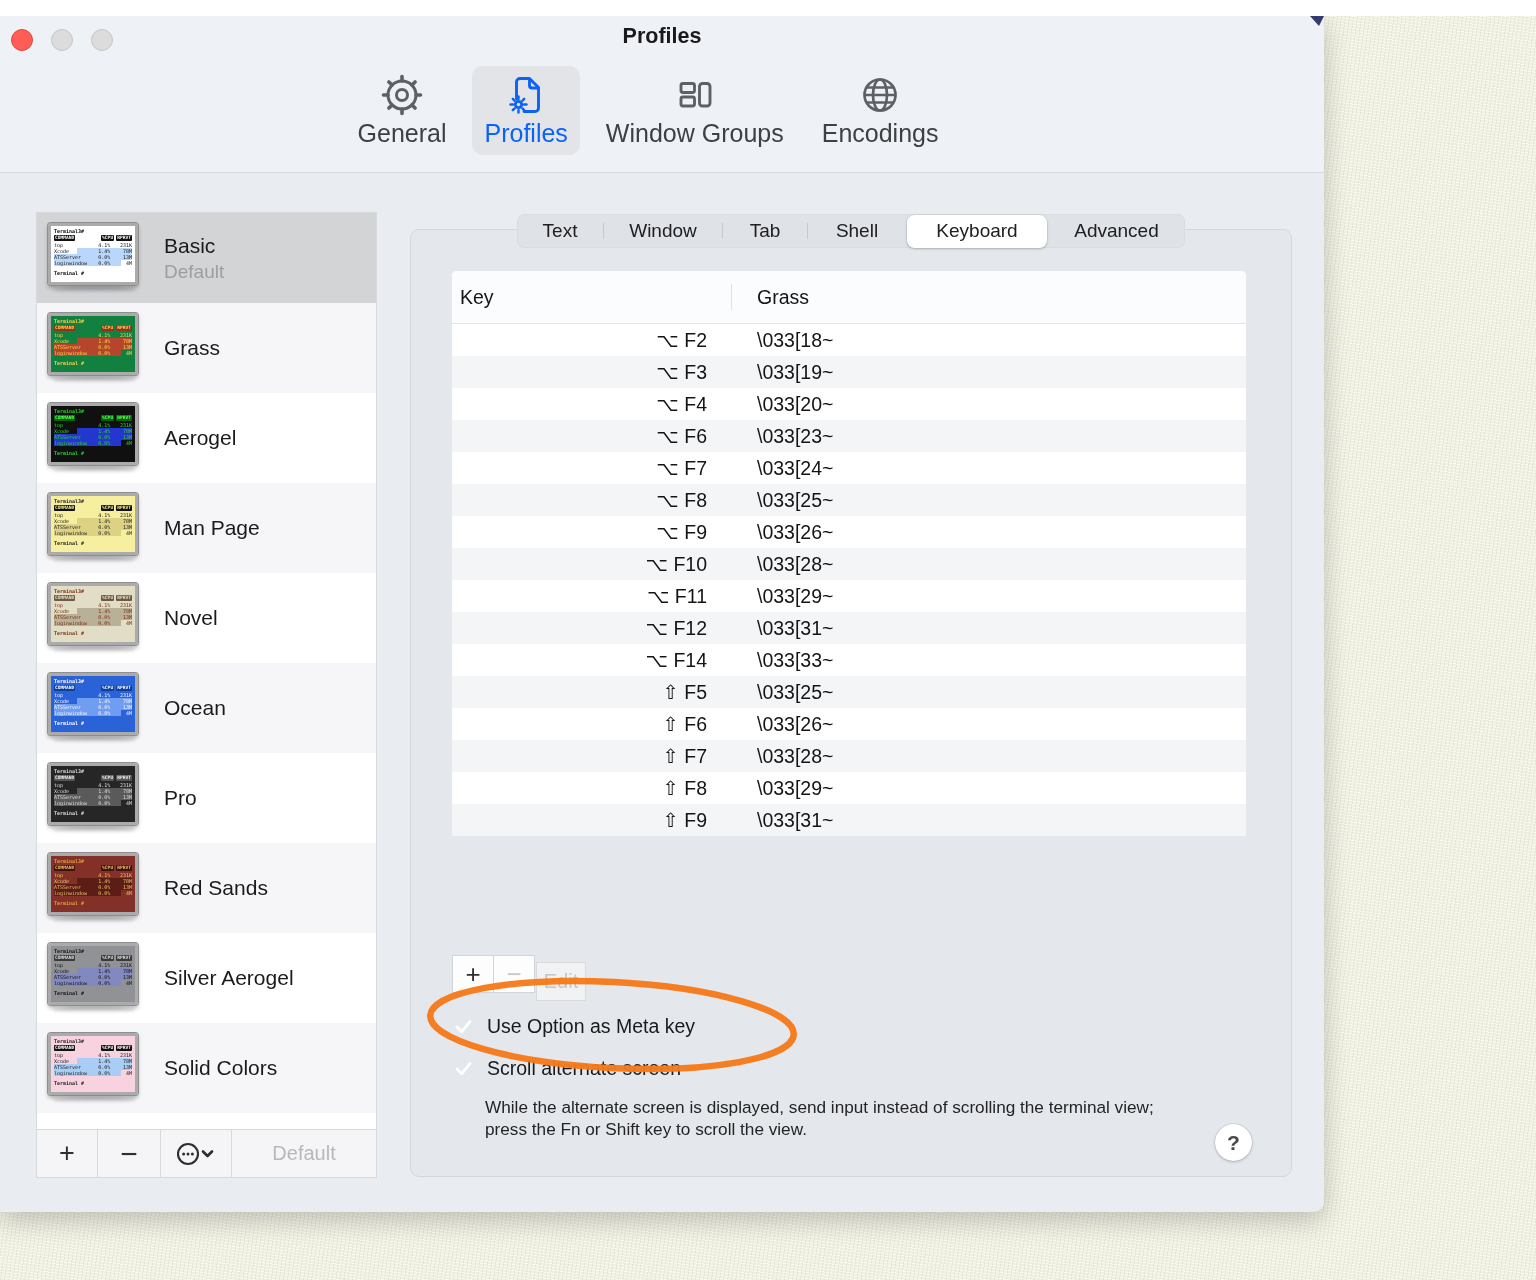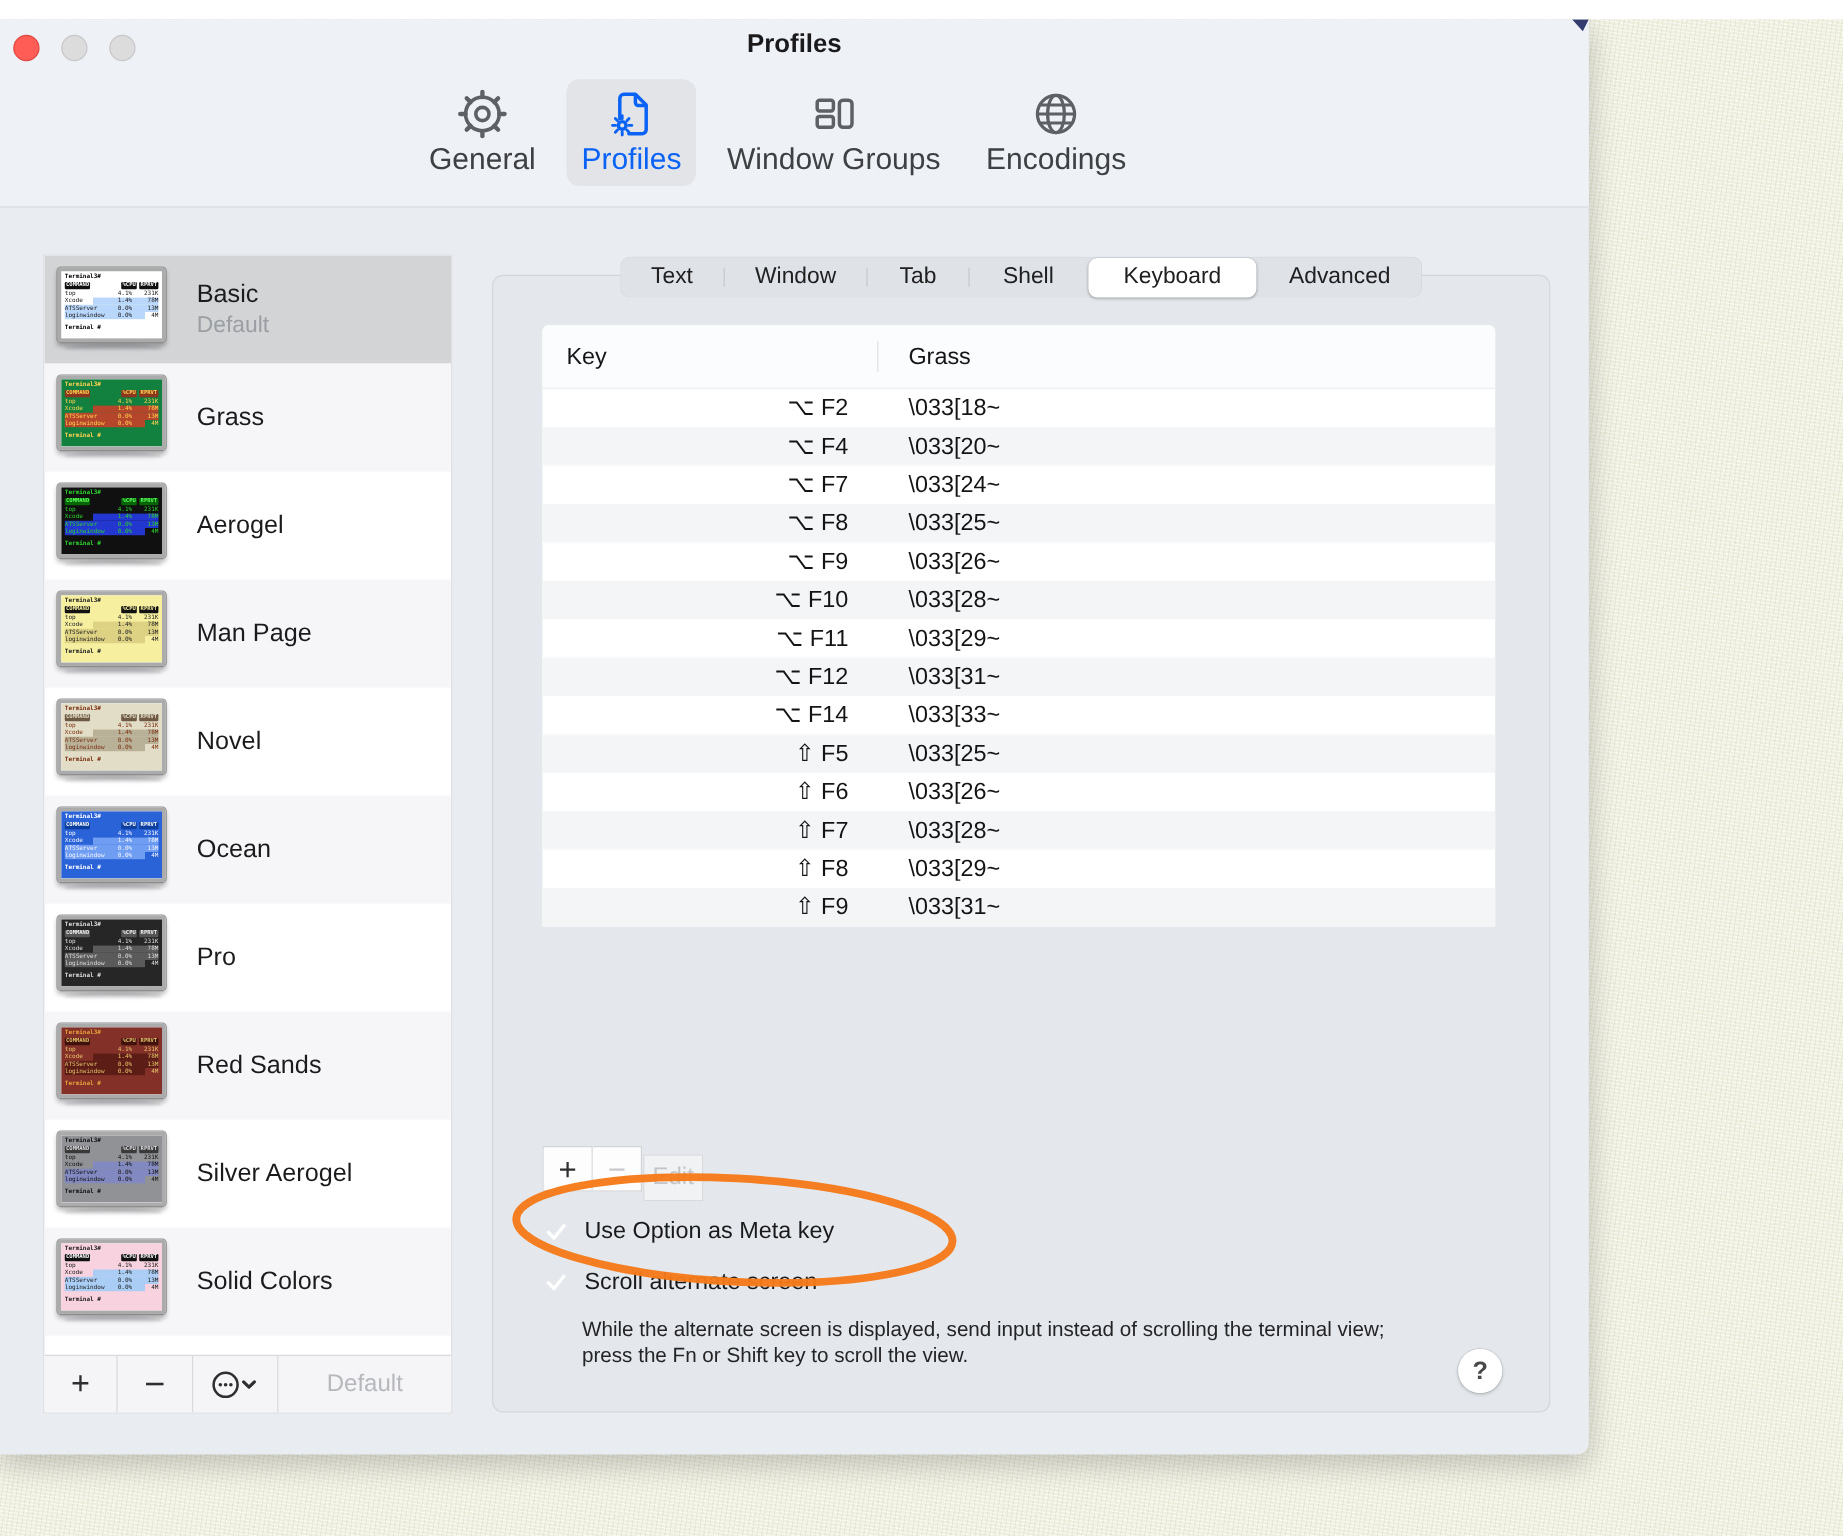--- a/index.html
+++ b/index.html
@@ -60,21 +60,21 @@
   .tabbar{position:absolute;left:517px;top:198px;height:34px;display:flex;align-items:center;
     background:#dfe2e6;border-radius:8px;box-shadow:inset 0 0 0 .5px rgba(0,0,0,.05);z-index:5;}
   .seg{height:34px;display:flex;align-items:center;justify-content:center;font-size:19px;color:#202022;cursor:default;}
   .seg.on{background:#fff;border-radius:7.5px;height:33px;
     box-shadow:0 1px 2.5px rgba(0,0,0,.25),0 0 0 .5px rgba(0,0,0,.04);}
   .seg-sep{width:1px;height:16px;background:#c6c9ce;flex:none;}
   
   .ktable{position:absolute;left:452px;top:255px;width:794px;z-index:2;background:#fff;border-radius:5px 5px 0 0;}
   .khead{height:52px;background:#fbfcfd;border-bottom:1px solid #e2e4e7;position:relative;display:flex;
     align-items:center;font-size:19.5px;color:#151517;border-radius:5px 5px 0 0;}
-  .kh1{padding-left:20px;}
+  .kh1{padding-left:8px;}
   .khdiv{position:absolute;left:279px;top:13px;width:1px;height:26px;background:#dfe1e4;}
   .kh2{position:absolute;left:305px;}
   .krow{height:32px;display:flex;align-items:center;font-size:19.5px;color:#141416;}
   .krow:nth-child(even){background:#f4f5f6;}
   .kc{width:255px;text-align:right;}
   .ac{margin-left:50px;}
   
   .addremove{position:absolute;left:452px;top:939px;display:flex;z-index:2;}
   .btn-add{width:42px;height:38px;border:1px solid #d2d4d7;background:#fdfdfd;display:flex;align-items:center;
     justify-content:center;font-size:26px;color:#2f2f31;box-sizing:border-box;}
@@ -614,22 +614,30 @@
         <span class="kh1">Key</span>
         <span class="khdiv"></span>
         <span class="kh2">Grass</span>
       </div>
       <div>
           <div class="krow">
             <span class="kc">⌥ F2</span>
             <span class="ac">\033[18~</span>
           </div>
           <div class="krow">
+            <span class="kc">⌥ F3</span>
+            <span class="ac">\033[19~</span>
+          </div>
+          <div class="krow">
             <span class="kc">⌥ F4</span>
             <span class="ac">\033[20~</span>
+          </div>
+          <div class="krow">
+            <span class="kc">⌥ F6</span>
+            <span class="ac">\033[23~</span>
           </div>
           <div class="krow">
             <span class="kc">⌥ F7</span>
             <span class="ac">\033[24~</span>
           </div>
           <div class="krow">
             <span class="kc">⌥ F8</span>
             <span class="ac">\033[25~</span>
           </div>
           <div class="krow">

